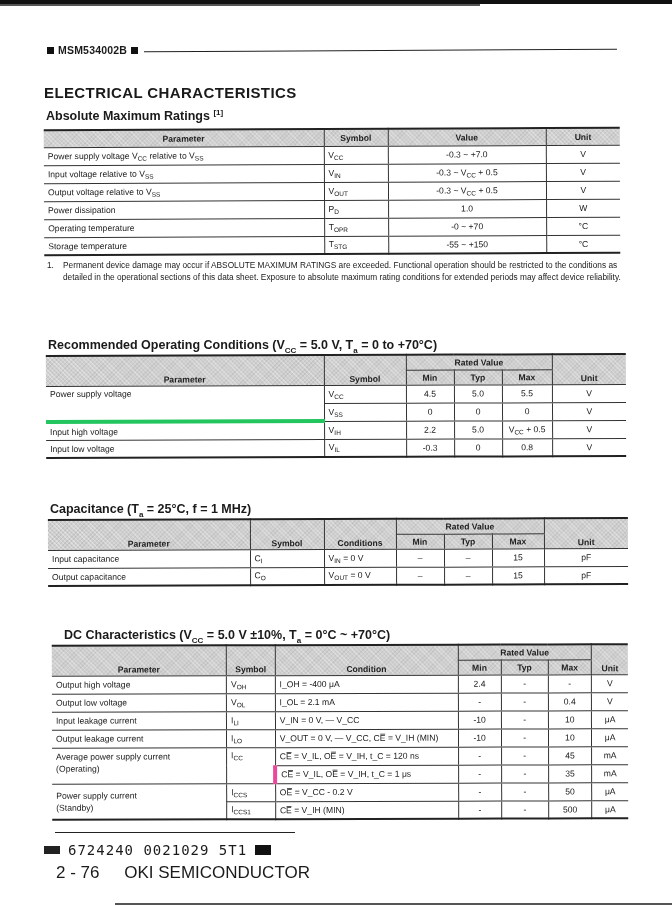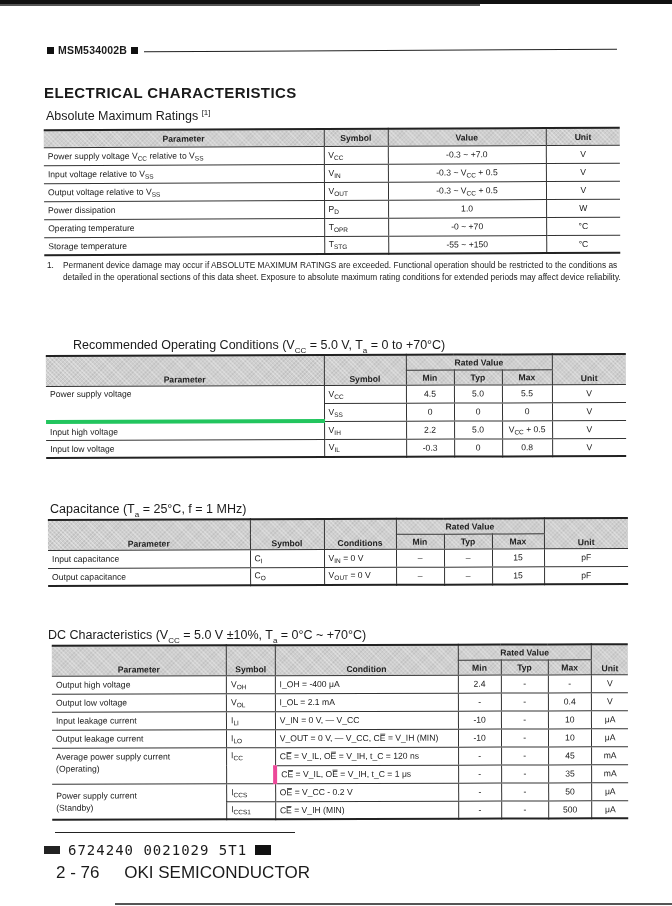--- a/index.html
+++ b/index.html
@@ -8,21 +8,21 @@
 
   .topbar { position: absolute; left: 0; top: 0; width: 672px; height: 4px; background: #111; }
   .topbar2 { position: absolute; left: 0; top: 4px; width: 480px; height: 2px; background: #555; }
 
   .header-line { position: absolute; left: 47px; top: 44px; width: 570px; display: flex; align-items: center; }
   .header-line .sq { width: 7px; height: 7px; background: #111; display: inline-block; }
   .header-line .part { font-weight: bold; font-size: 10.5px; margin: 0 4px; letter-spacing: 0.2px; }
   .header-line .rule { flex: 1; height: 1px; background: #222; margin-left: 6px; transform: rotate(-0.3deg); }
 
   .h1 { position: absolute; left: 44px; top: 84px; font-size: 15px; font-weight: bold; letter-spacing: 0.4px; }
-  .sec-title { position: absolute; font-size: 12.5px; font-weight: normal; }
+  .sec-title { position: absolute; font-size: 12.5px; font-weight: bold; }
   .sec-title sup { font-size: 8px; }
   .sec-title sub { font-size: 8px; }
 
   table { position: absolute; border-collapse: collapse; font-size: 8.6px; font-family: "Liberation Sans", sans-serif; }
   th { font-weight: bold; font-size: 8.6px; color: #222;
        background-color: #cfcfcf;
        background-image: repeating-linear-gradient(45deg, rgba(255,255,255,0.35) 0 1px, transparent 1px 3px),
                          repeating-linear-gradient(-45deg, rgba(0,0,0,0.08) 0 1px, transparent 1px 3px);
        border-left: 1px solid #333; border-bottom: 1px solid #333; padding: 1px 3px; text-align: center; }
   th:first-child { border-left: none; }
@@ -117,21 +117,21 @@
       <td class="c">°C</td>
     </tr>
   </tbody>
 </table>
 
 <div class="note">
   <span class="num">1.</span>
   <span>Permanent device damage may occur if ABSOLUTE MAXIMUM RATINGS are exceeded. Functional operation should be restricted to the conditions as detailed in the operational sections of this data sheet. Exposure to absolute maximum rating conditions for extended periods may affect device reliability.</span>
 </div>
 
-<div class="sec-title" style="left:48px; top:338px;margin-left:25px;">
+<div class="sec-title" style="left:48px; top:338px;">
   <span>Recommended Operating Conditions (V</span><sub>CC</sub><span> = 5.0 V, T</span><sub>a</sub><span> = 0 to +70°C)</span>
 </div>
 
 <table class="bordered" style="left:46px; top:354px; width:580px; transform: rotate(-0.2deg);">
   <colgroup>
       <col style="width:278px">
       <col style="width:82px">
       <col style="width:48px">
       <col style="width:48px">
       <col style="width:50px">
@@ -228,21 +228,21 @@
       <td><span>C</span><span class="sub">O</span></td>
       <td><span>V</span><span class="sub">OUT</span><span> = 0 V</span></td>
       <td class="c">–</td>
       <td class="c">–</td>
       <td class="c">15</td>
       <td class="c">pF</td>
     </tr>
   </tbody>
 </table>
 
-<div class="sec-title" style="left:48px; top:628px;">
+<div class="sec-title" style="left:64px; top:628px;">
   <span>DC Characteristics (V</span><sub>CC</sub><span> = 5.0 V ±10%, T</span><sub>a</sub><span> = 0°C ~ +70°C)</span>
 </div>
 
 <table class="bordered" style="left:52px; top:644px; width:576px; transform: rotate(-0.15deg);">
   <colgroup>
       <col style="width:190px">
       <col style="width:50px">
       <col style="width:200px">
       <col style="width:46px">
       <col style="width:50px">

